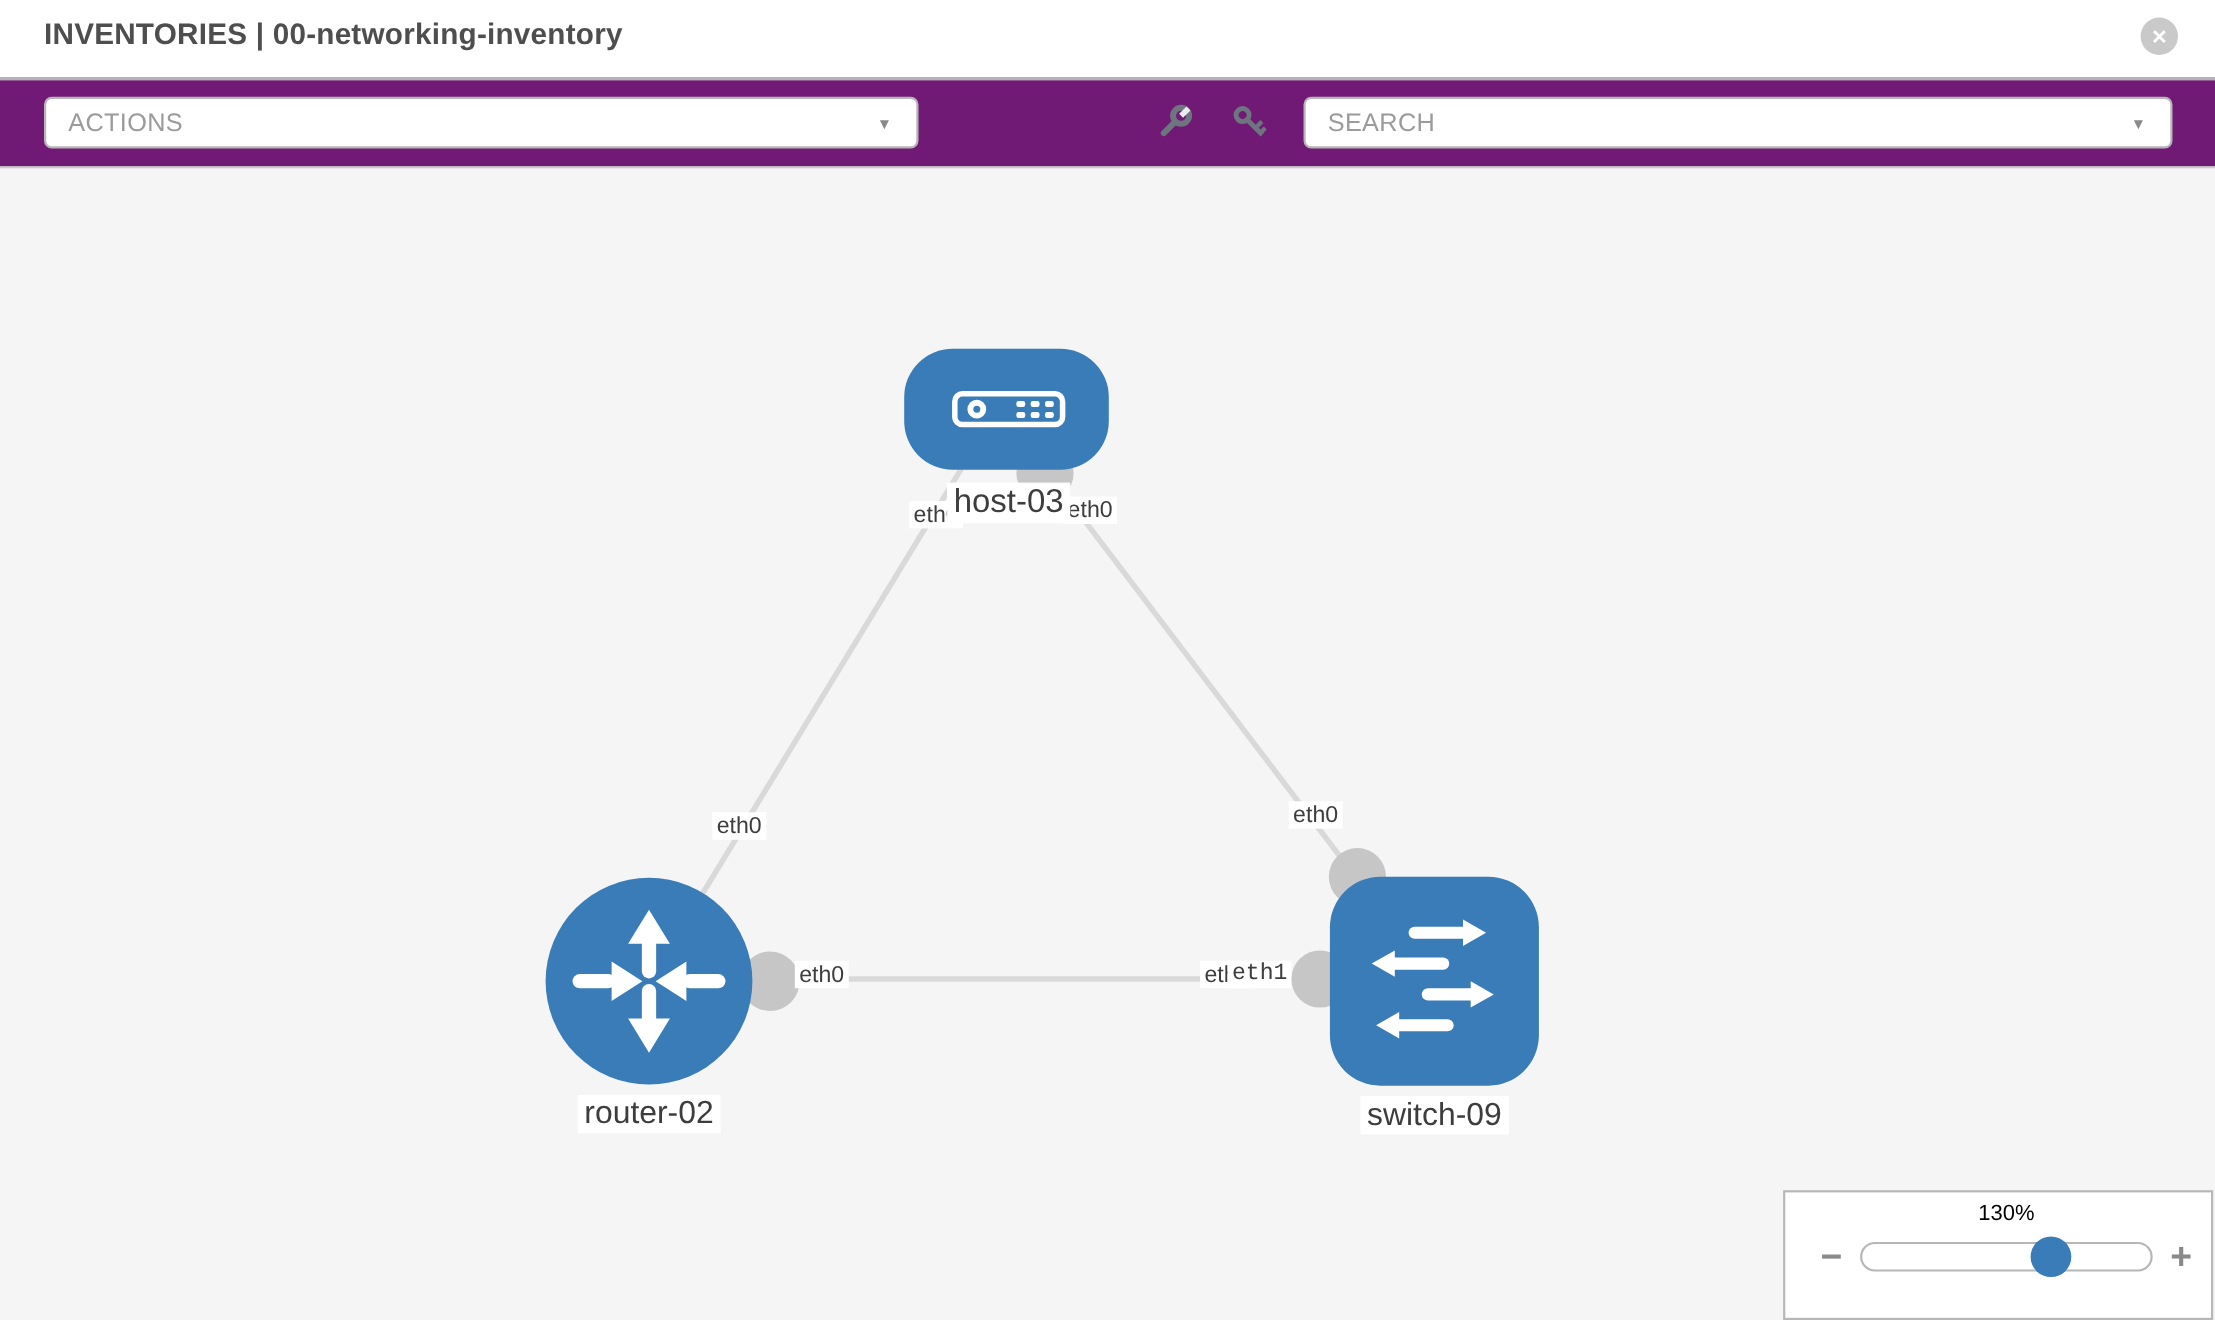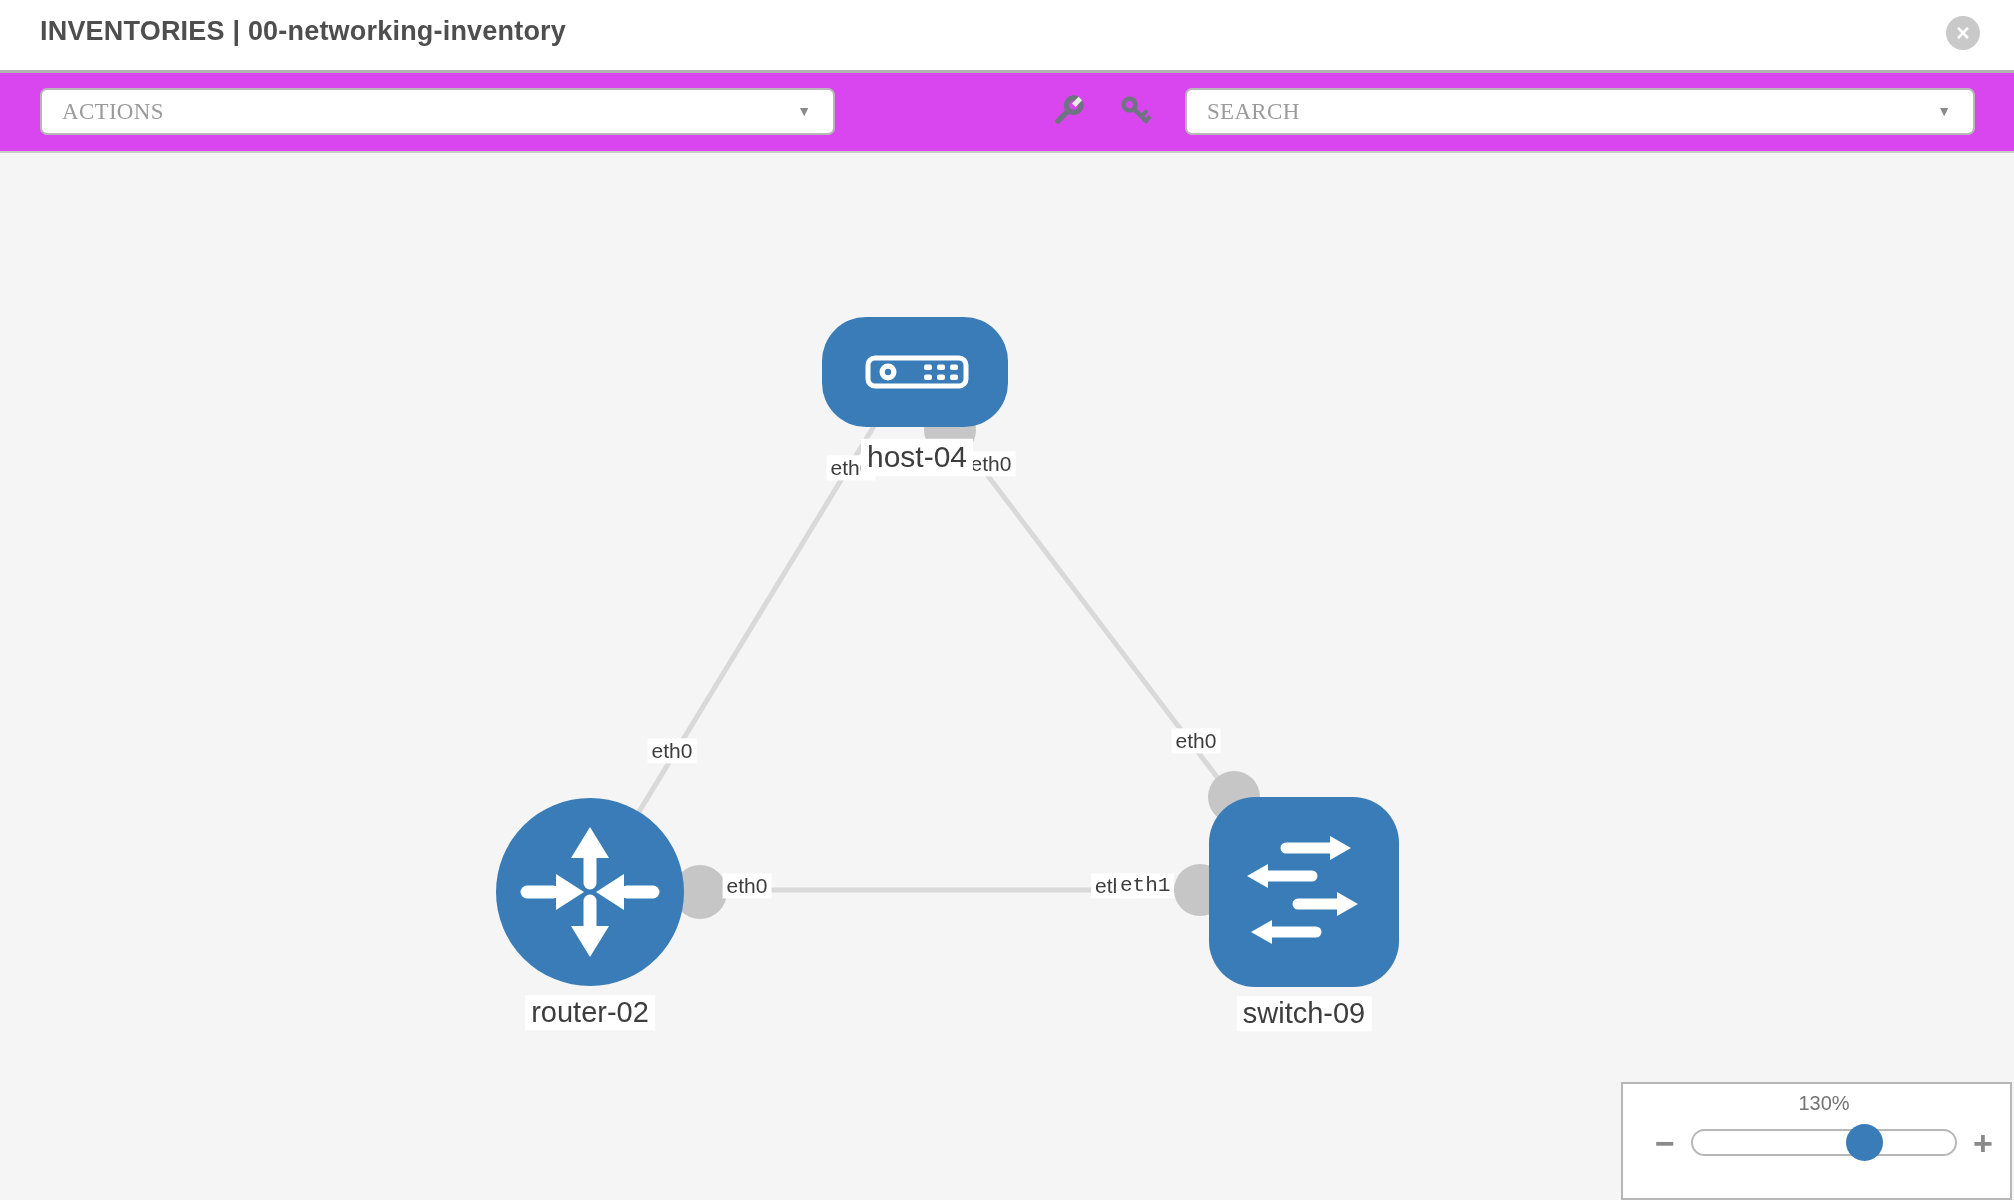--- a/index.html
+++ b/index.html
@@ -5,42 +5,42 @@
   html,body{margin:0;padding:0;background:#fff;}
   body{font-family:"Liberation Sans",sans-serif;-webkit-font-smoothing:antialiased;}
   #app{position:relative;width:2014px;height:1200px;overflow:hidden;background:#fff;}
 
   
   .header{position:absolute;left:0;top:0;width:100%;height:70px;background:#fff;border-bottom:3px solid #b3b3b3;box-sizing:content-box;}
   .header-title{position:absolute;left:40px;top:16px;font-size:27px;font-weight:bold;color:#4e4e4e;letter-spacing:.2px;white-space:nowrap;text-align:center;}
   .close-btn{position:absolute;left:1946px;top:16px;width:34px;height:34px;border-radius:50%;background:#c9c9c9;color:#fff;display:flex;align-items:center;justify-content:center;font-size:23px;font-weight:bold;cursor:pointer;line-height:1;}
 
   
-  .toolbar{position:absolute;left:0;top:73px;width:100%;height:78px;background:#d946ef;border-bottom:2px solid #c9c9c9;font-family:Liberation Serif, serif;}
+  .toolbar{position:absolute;left:0;top:73px;width:100%;height:78px;background:#701a75;border-bottom:2px solid #c9c9c9;}
   .select-box{position:absolute;top:15px;height:47px;background:#fff;border:2px solid #b7b7b7;border-radius:7px;box-sizing:border-box;cursor:pointer;}
   .select-box .select-label{position:absolute;left:20px;top:0;line-height:43px;font-size:23px;color:#9b9b9b;letter-spacing:.3px;}
   .select-box .caret{position:absolute;right:22px;top:0;line-height:44px;font-size:14px;color:#8a8a8a;}
   .actions-box{left:40px;width:795px;}
   .search-box{left:1185px;width:790px;}
   .tool-icon{position:absolute;top:20px;width:38px;height:38px;cursor:pointer;}
   .wrench-pos{left:1048px;}
   .key-pos{left:1118px;}
 
   
   .canvas{position:absolute;left:0;top:153px;width:2014px;height:1047px;background:#f5f5f5;}
   .canvas svg{position:absolute;left:0;top:0;}
 
   
   .node-label{position:absolute;transform:translate(-50%,-50%);background:#fff;color:#3d3d3d;font-size:29px;padding:1px 6px;white-space:nowrap;line-height:1.15;}
   .edge-label{position:absolute;transform:translate(-50%,-50%);background:#fff;color:#3d3d3d;font-size:21px;padding:0 4px;white-space:nowrap;line-height:1.2;}
   .edge-label-abs{position:absolute;transform:translate(0,-50%);background:#fff;color:#3d3d3d;font-size:21px;padding:0 4px;white-space:nowrap;line-height:1.2;}
 
   
   .zoom-panel{position:absolute;left:1621px;top:1082px;width:391px;height:118px;background:#fff;border:2px solid #b7b7b7;box-sizing:border-box;}
-  .zoom-level{position:absolute;left:201px;top:8px;transform:translateX(-50%);font-size:20px;color:#737373;}
+  .zoom-level{position:absolute;left:201px;top:8px;transform:translateX(-50%);font-size:20px;color:#000000;}
   .zoom-minus,.zoom-plus{position:absolute;top:40px;font-size:34px;font-weight:bold;color:#8a8a8a;cursor:pointer;line-height:38px;}
   .zoom-minus{left:32px;}
   .zoom-plus{left:350px;}
   .zoom-track{position:absolute;left:68px;top:45px;width:266px;height:27px;background:#fff;border:2px solid #b7b7b7;border-radius:15px;box-sizing:border-box;cursor:pointer;}
   .zoom-thumb{position:absolute;left:223px;top:40px;width:37px;height:37px;border-radius:50%;background:#3a7cb7;cursor:pointer;}
 </style>
 </head>
 <body>
 
 <div id="app">
@@ -144,21 +144,21 @@
     </svg>
 
     <span class="edge-label" style="left:851px;top:315px;">eth0</span>
     <span class="edge-label" style="left:991px;top:311px;">eth0</span>
     <span class="edge-label" style="left:672px;top:598px;">eth0</span>
     <span class="edge-label" style="left:1196px;top:588px;">eth0</span>
     <span class="edge-label" style="left:747px;top:733px;">eth0</span>
     <span class="edge-label-abs" style="left:1091px;top:733px;">eth0</span>
     <span class="edge-label-abs" style="left:1116px;top:733px;font-family:Liberation Mono, monospace;">eth1</span>
 
-    <span class="node-label" style="left:917px;top:304px;font-size:30px;">host-04</span>
+    <span class="node-label" style="left:917px;top:304px;font-size:30px;">host-03</span>
     <span class="node-label" style="left:590px;top:860px;">router-02</span>
     <span class="node-label" style="left:1304px;top:861px;">switch-09</span>
 
     <div class="zoom-panel" style="left:1621px;top:929px;position:absolute;">
       <span class="zoom-level">130%</span>
       <span class="zoom-minus"><span>−</span></span>
       <div class="zoom-track"></div>
       <div class="zoom-thumb"></div>
       <span class="zoom-plus"><span>+</span></span>
     </div>

